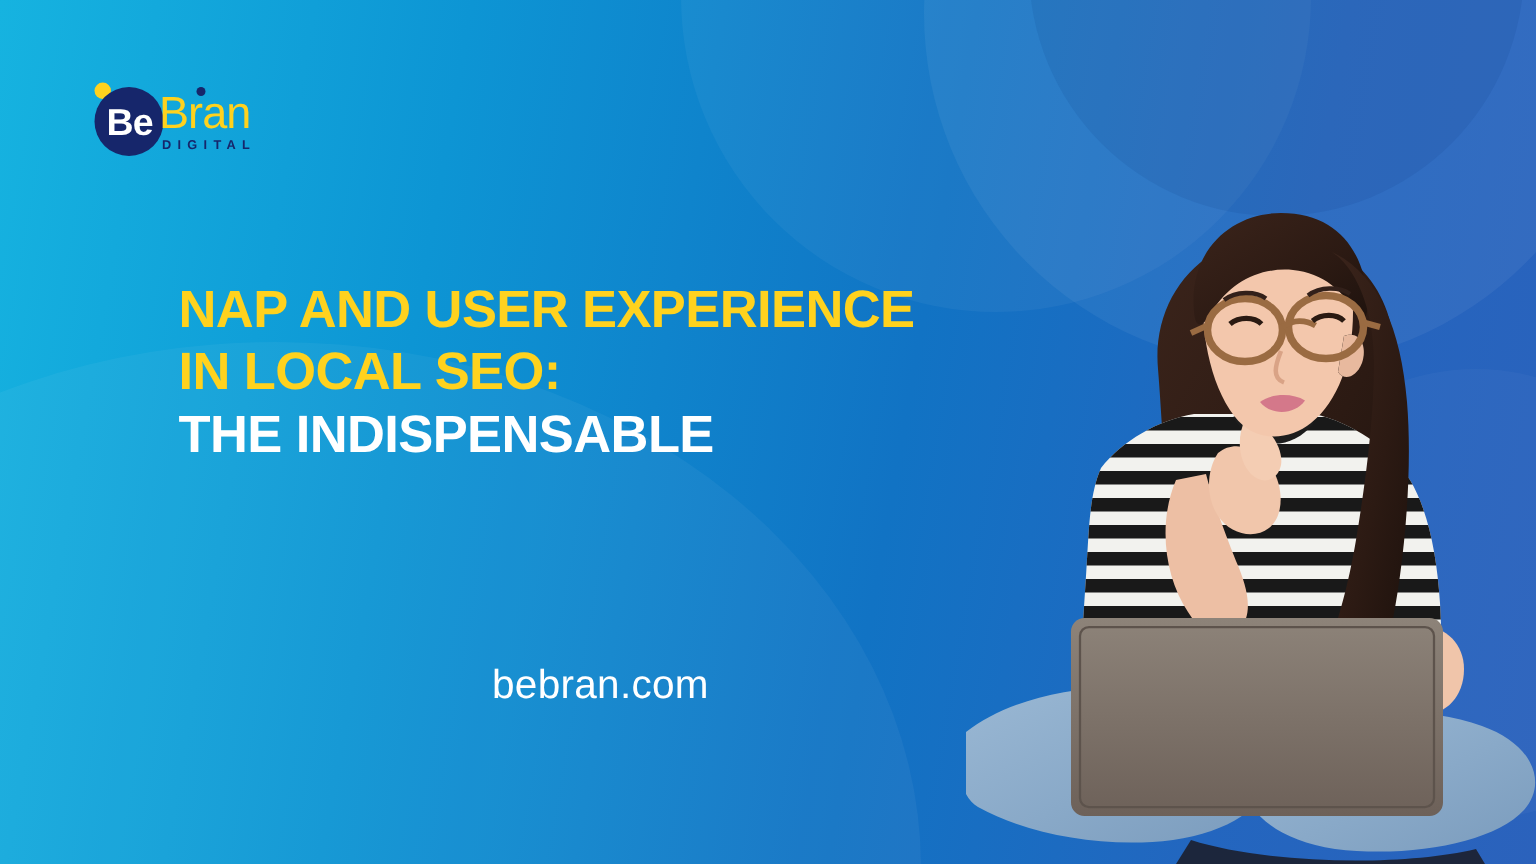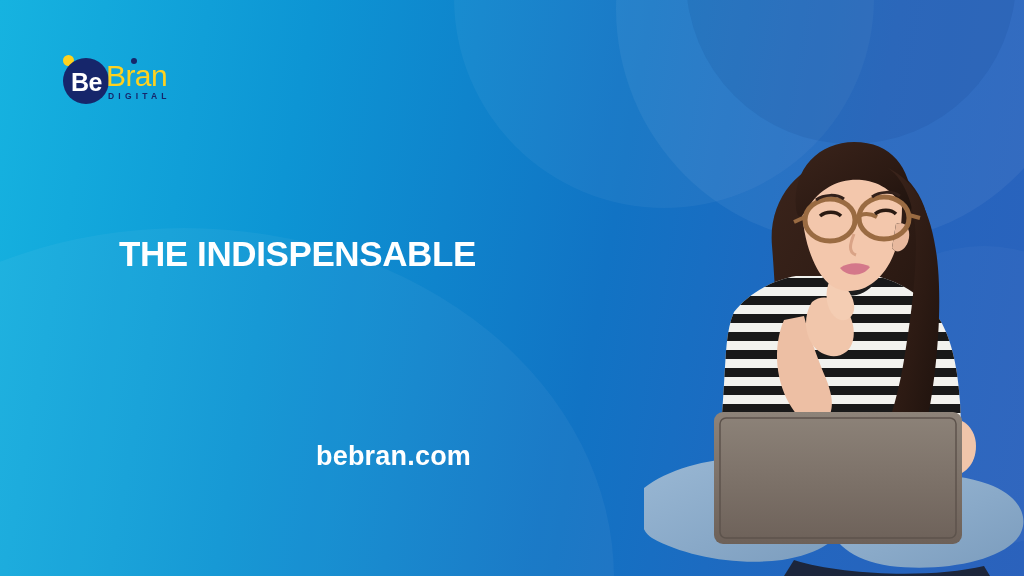--- a/index.html
+++ b/index.html
@@ -125,30 +125,30 @@
   }
   #headline .line {
     font-size: 35px;
     font-weight: bold;
     line-height: 1.18;
     letter-spacing: -0.4px;
     white-space: nowrap;
     margin: 0;
   }
   #headline .accent { color: #ffd21e; }
-  #headline .plain  { color: #ffffff; margin-top: 47px; }
+  #headline .plain  { color: #ffffff; }
 
   
   #site-url {
     position: absolute;
-    left: 316px;
+    left: 328px;
     top: 441px;
     color: #ffffff;
     font-size: 27px;
-    font-weight: 700;
+    font-weight: 400;
     letter-spacing: 0.2px;
   }
 
   
   #person {
     position: absolute;
     right: 0;
     bottom: 0;
     width: 380px;
     height: 460px;
@@ -173,20 +173,22 @@
       <div class="logo-be">Be</div>
     </div>
     <div class="logo-words">
       <span class="logo-brand">Bran</span>
       <span class="logo-brand-dot"></span>
       <span class="logo-sub">DIGITAL</span>
     </div>
   </div>
 
   <div id="headline">
+    <p class="line accent">NAP AND USER EXPERIENCE</p>
+    <p class="line accent">IN LOCAL SEO:</p>
     <p class="line plain">THE INDISPENSABLE</p>
   </div>
 
   <div id="site-url">bebran.com</div>
 
   <div id="person">
     <svg viewBox="0 0 380 460" xmlns="http://www.w3.org/2000/svg" aria-hidden="true">
       <defs>
         <clipPath id="shirtClip">
           <path d="M90 196 C104 178 128 164 152 160 L232 160 C258 166 282 182 296 204

